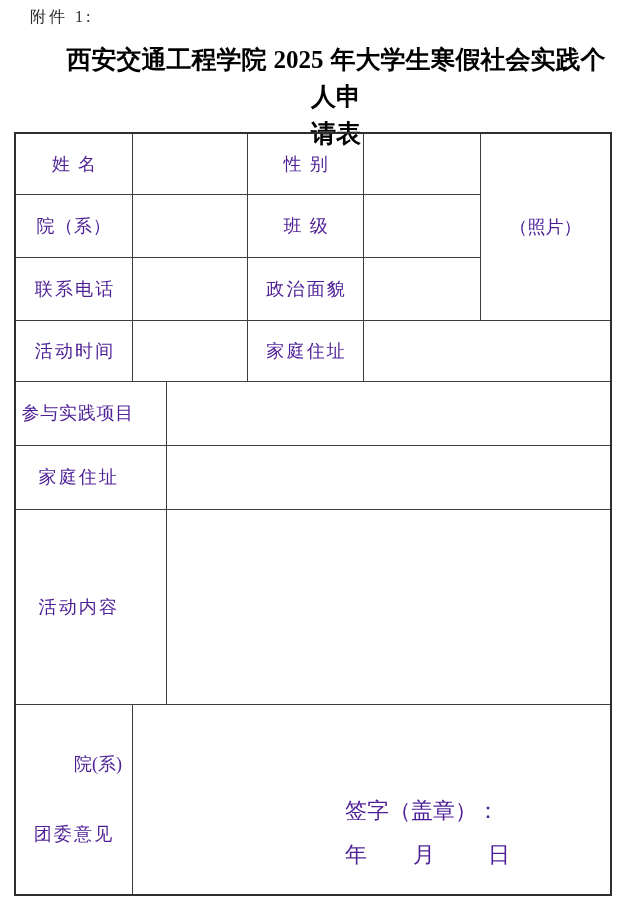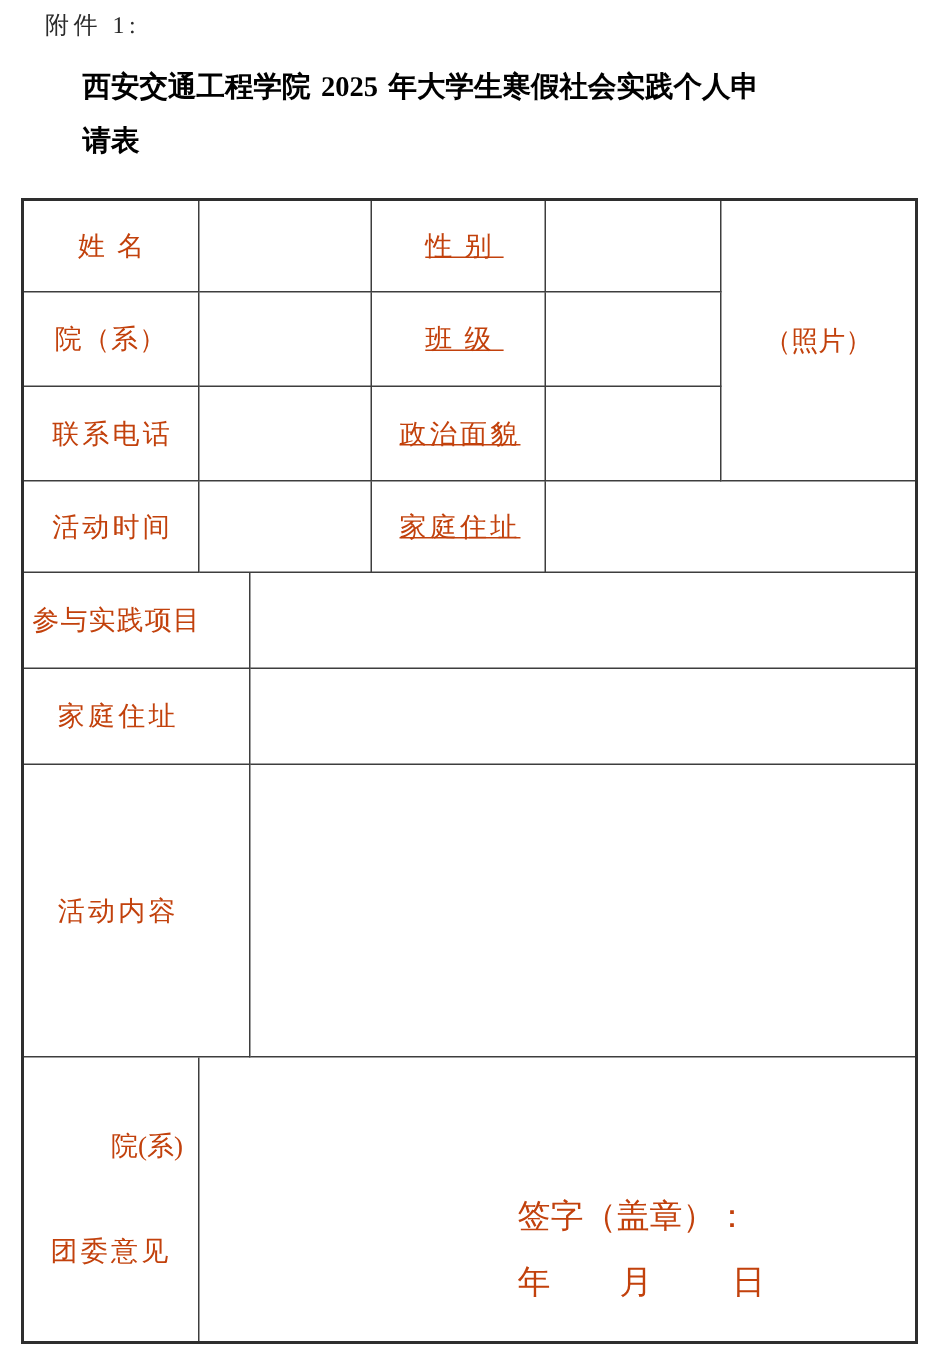--- a/index.html
+++ b/index.html
@@ -11,52 +11,52 @@
     color:#262626;
     overflow:hidden;
   }
   
   #attachment{
     position:absolute;left:30px;top:7px;
     font-size:16px;letter-spacing:3px;color:#2b2b2b;
   }
   #title{
     position:absolute;left:55px;right:8px;top:41px;
-    text-align:left;font-weight:bold;color:#000;
-    font-size:19px;line-height:36px;
+    text-align:center;font-weight:bold;color:#000;
+    font-size:25px;line-height:36px;
   }
   .title-cjk{font-family:"Liberation Sans","DejaVu Sans",sans-serif;}
   .title-num{font-family:"Liberation Serif","DejaVu Serif",serif;margin:0 7px;}
   
   #form-table{
     position:absolute;left:14px;top:132px;
     width:598px;height:764px;
     box-sizing:border-box;
     border:2px solid #2e2e2e;
     display:grid;
     grid-template-columns:117px 33.5px 81.3px 116.6px 116.7px 1fr;
     grid-template-rows:61px 62.5px 63px 61px 64.5px 63.5px 195px 1fr;
   }
   .cell{
     border-right:1.5px solid #3e3e3e;
     border-bottom:1.5px solid #3e3e3e;
     display:flex;align-items:center;justify-content:center;
-    font-size:18px;color:#c2410c;
+    font-size:18px;color:#4c1d95;
     box-sizing:border-box;
   }
   .no-r{border-right:none;}
   .no-b{border-bottom:none;}
   .ls-wide{letter-spacing:0.45em;text-indent:0.45em;}
   .ls-med{letter-spacing:0.12em;text-indent:0.12em;}
   .ls-sm{letter-spacing:0.04em;}
   .shift-left{padding-right:26px;}
   
   .r1{grid-row:1;} .r2{grid-row:2;} .r3{grid-row:3;} .r4{grid-row:4;}
   .r5{grid-row:5;} .r6{grid-row:6;} .r7{grid-row:7;} .r8{grid-row:8;}
-  .c1{grid-column:1;} .c23{grid-column:2/4;} .c4{grid-column:4;text-decoration:underline;} .c5{grid-column:5;}
+  .c1{grid-column:1;} .c23{grid-column:2/4;} .c4{grid-column:4;} .c5{grid-column:5;}
   .c56{grid-column:5/7;} .c12{grid-column:1/3;} .c36{grid-column:3/7;}
   .c26{grid-column:2/7;}
   #photo-cell{grid-row:1/4;grid-column:6;}
   
   #opinion-label-cell{
     flex-direction:column;justify-content:center;align-items:stretch;
     line-height:31px;padding:0 10px;gap:39px;
   }
   .opinion-line1{text-align:right;}
   .opinion-line2{text-align:center;letter-spacing:0.12em;}

